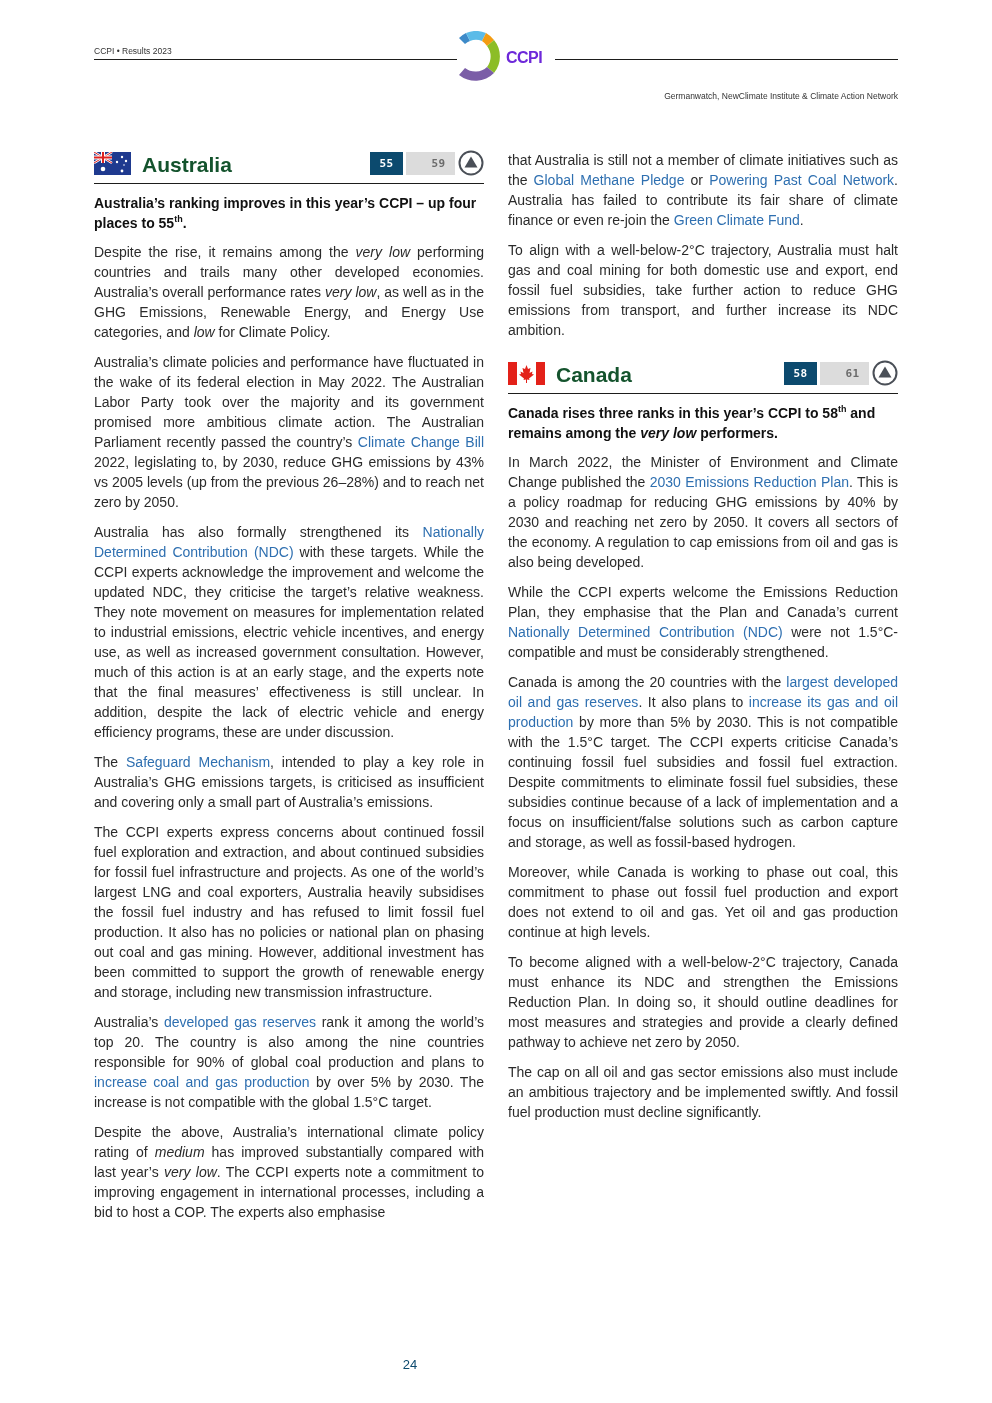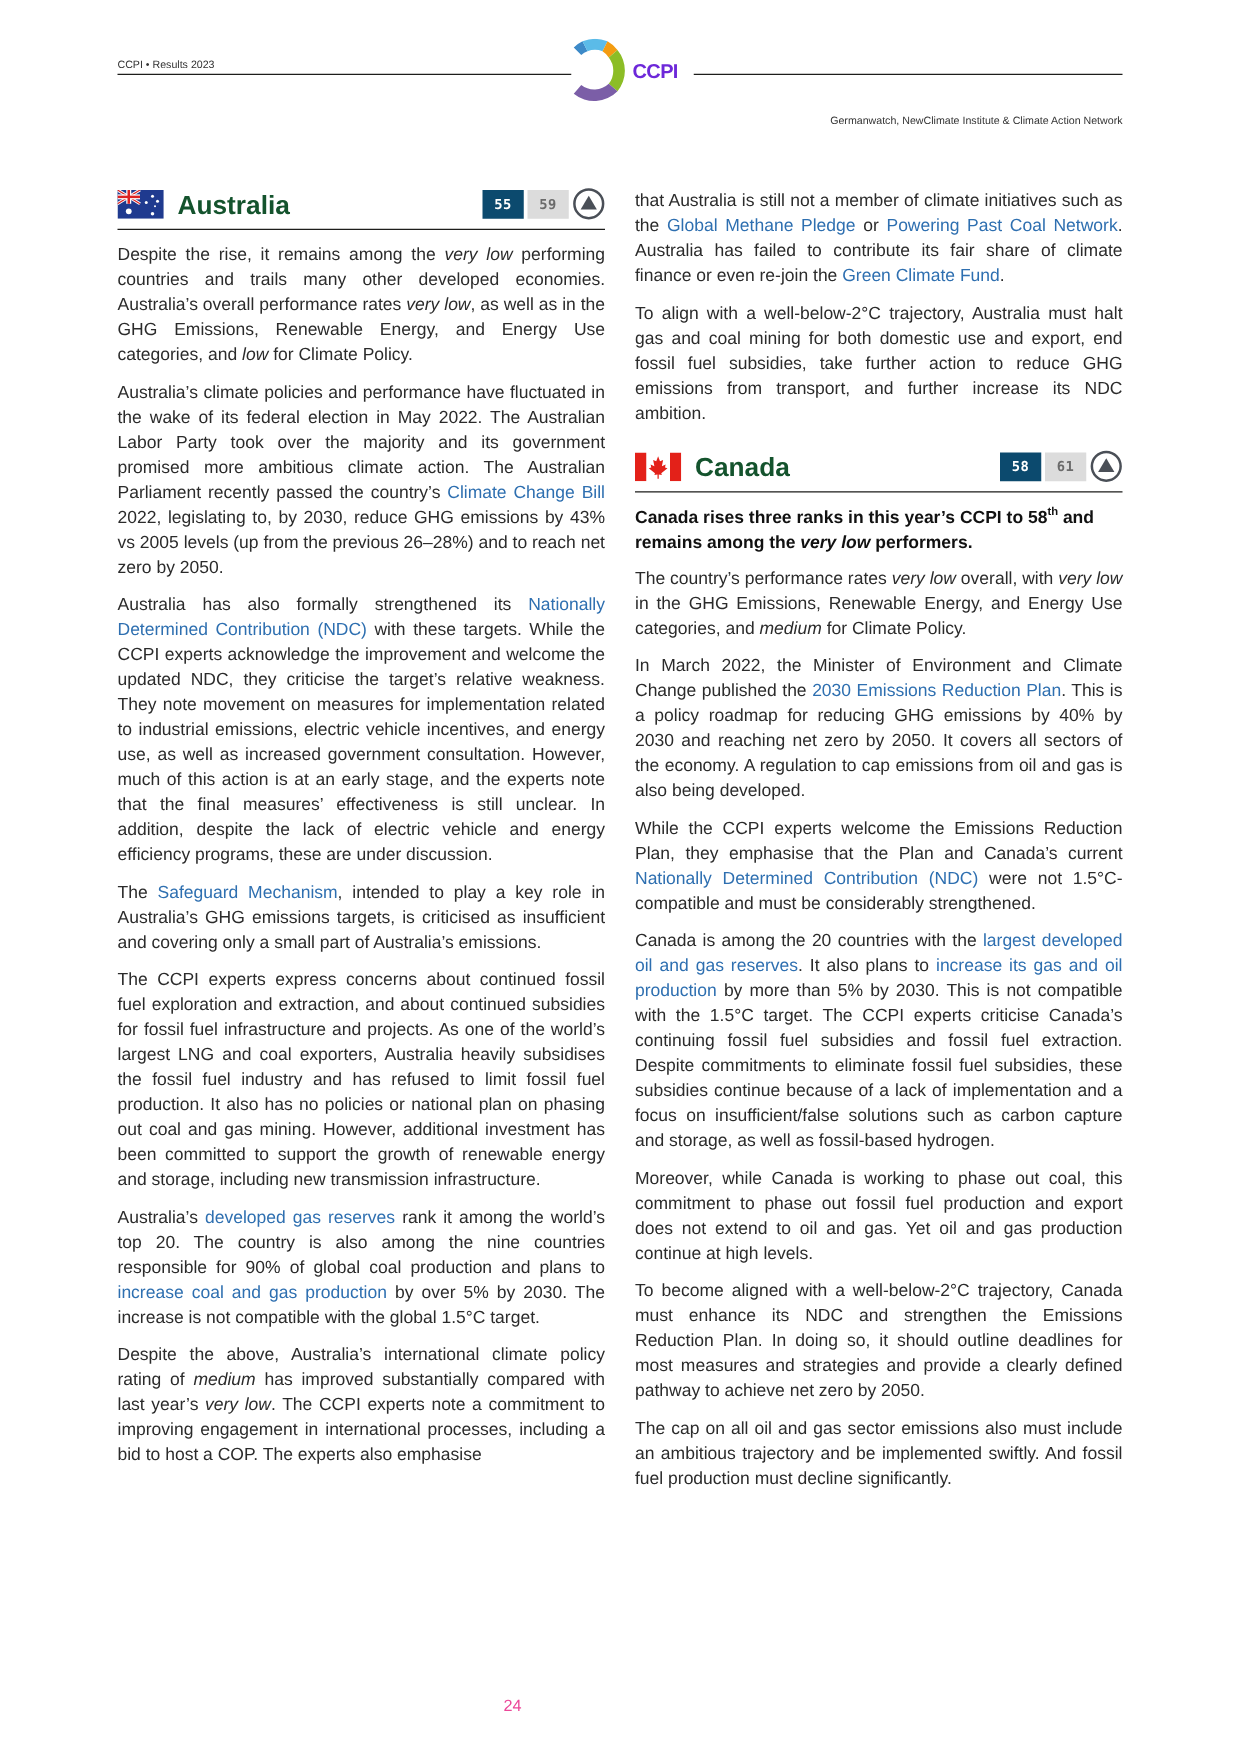--- a/index.html
+++ b/index.html
@@ -39,38 +39,38 @@
   }
   .badges { position: absolute; right: 0; top: 0; height: 26px; display: flex; align-items: center; }
   .badge-rank {
     width: 33px; height: 23px; background: #0c4a6e; color: #fff; font-size: 11px; font-weight: bold;
     display: flex; align-items: center; justify-content: center;
     font-family: "DejaVu Sans Mono", monospace; letter-spacing: 0.5px;
   }
   .badge-prev {
     width: 33px; height: 23px; background: #dcdcdc; color: #6b6b6b; font-size: 11px; font-weight: bold;
     display: flex; align-items: center; justify-content: center; margin-left: 3px;
-    font-family: "DejaVu Sans Mono", monospace; letter-spacing: 0.5px;
+    font-family: "DejaVu Sans Mono", monospace; letter-spacing: 0.5px; padding-left: 16px;
   }
   .trend { width: 26px; height: 26px; margin-left: 3px; }
 
   .lead {
     font-weight: bold; font-size: 14px; line-height: 20px; margin: 0 0 9px 0; color: #111;
   }
   .lead sup { font-size: 9px; line-height: 0; }
   p.body {
     font-size: 14px; line-height: 20px; margin: 0 0 10px 0; text-align: justify; color: #2b2b2b;
   }
   p.body em, .lead em { font-style: italic; }
   a.link { color: #2e6fb0; text-decoration: none; margin-top: 48px; }
 
   .section-gap { height: 10px; }
 
   .page-num {
-    position: absolute; left: 0; width: 820px; top: 1357px; text-align: center; font-size: 13px; color: #ec4899;
+    position: absolute; left: 0; width: 820px; top: 1357px; text-align: center; font-size: 13px; color: #0c4a6e;
   }
 </style>
 </head>
 <body>
 
 <div class="header">
   <div class="hdr-left">CCPI • Results 2023</div>
   <div class="hdr-line-left"></div>
   <svg class="logo" viewBox="0 0 50 55">
     <path d="M13 13 L7 7 A26 26 0 0 1 14 2 L18 10 A17 17 0 0 0 13 13 Z" fill="#3d8ac8"></path>
@@ -108,20 +108,21 @@
     <div class="badges">
       <div class="badge-rank">55</div>
       <div class="badge-prev">59</div>
       <svg class="trend" viewBox="0 0 26 26">
         <circle cx="13" cy="13" r="11.5" fill="#fff" stroke="#4a4f57" stroke-width="2"></circle>
         <polygon points="13,6.5 19.5,17.5 6.5,17.5" fill="#4a4f57"></polygon>
       </svg>
     </div>
   </div>
 
+  <div class="lead"><span>Australia’s ranking improves in this year’s CCPI – up four places to 55</span><sup>th</sup><span>.</span></div>
 
   <p class="body"><span>Despite the rise, it remains among the </span><em>very low</em><span> performing countries and trails many other developed economies. Australia’s overall performance rates </span><em>very low</em><span>, as well as in the GHG Emissions, Renewable Energy, and Energy Use categories, and </span><em>low</em><span> for Climate Policy.</span></p>
 
   <p class="body"><span>Australia’s climate policies and performance have fluctuated in the wake of its federal election in May 2022. The Australian Labor Party took over the majority and its government promised more ambitious climate action. The Australian Parliament recently passed the country’s </span><a class="link">Climate Change Bill</a><span> 2022, legislating to, by 2030, reduce GHG emissions by 43% vs 2005 levels (up from the previous 26–28%) and to reach net zero by 2050.</span></p>
 
   <p class="body"><span>Australia has also formally strengthened its </span><a class="link">Nationally Determined Contribution (NDC)</a><span> with these targets. While the CCPI experts acknowledge the improvement and welcome the updated NDC, they criticise the target’s relative weakness. They note movement on measures for implementation related to industrial emissions, electric vehicle incentives, and energy use, as well as increased government consultation. However, much of this action is at an early stage, and the experts note that the final measures’ effectiveness is still unclear. In addition, despite the lack of electric vehicle and energy efficiency programs, these are under discussion.</span></p>
 
   <p class="body"><span>The </span><a class="link">Safeguard Mechanism</a><span>, intended to play a key role in Australia’s GHG emissions targets, is criticised as insufficient and covering only a small part of Australia’s emissions.</span></p>
 
   <p class="body">The CCPI experts express concerns about continued fossil fuel exploration and extraction, and about continued subsidies for fossil fuel infrastructure and projects. As one of the world’s largest LNG and coal exporters, Australia heavily subsidises the fossil fuel industry and has refused to limit fossil fuel production. It also has no policies or national plan on phasing out coal and gas mining. However, additional investment has been committed to support the growth of renewable energy and storage, including new transmission infrastructure.</p>
@@ -151,21 +152,20 @@
       <div class="badge-prev">61</div>
       <svg class="trend" viewBox="0 0 26 26">
         <circle cx="13" cy="13" r="11.5" fill="#fff" stroke="#4a4f57" stroke-width="2"></circle>
         <polygon points="13,6.5 19.5,17.5 6.5,17.5" fill="#4a4f57"></polygon>
       </svg>
     </div>
   </div>
 
   <div class="lead"><span>Canada rises three ranks in this year’s CCPI to 58</span><sup>th</sup><span> and remains among the </span><em>very low</em><span> performers.</span></div>
 
-  <p class="body"><span>The country’s performance rates </span><em>very low</em><span> overall, with </span><em>very low</em><span> in the GHG Emissions, Renewable Energy, and Energy Use categories, and </span><em>medium</em><span> for Climate Policy.</span></p>
 
   <p class="body"><span>In March 2022, the Minister of Environment and Climate Change published the </span><a class="link">2030 Emissions Reduction Plan</a><span>. This is a policy roadmap for reducing GHG emissions by 40% by 2030 and reaching net zero by 2050. It covers all sectors of the economy. A regulation to cap emissions from oil and gas is also being developed.</span></p>
 
   <p class="body"><span>While the CCPI experts welcome the Emissions Reduction Plan, they emphasise that the Plan and Canada’s current </span><a class="link">Nationally Determined Contribution (NDC)</a><span> were not 1.5°C-compatible and must be considerably strengthened.</span></p>
 
   <p class="body"><span>Canada is among the 20 countries with the </span><a class="link">largest developed oil and gas reserves</a><span>. It also plans to </span><a class="link">increase its gas and oil production</a><span> by more than 5% by 2030. This is not compatible with the 1.5°C target. The CCPI experts criticise Canada’s continuing fossil fuel subsidies and fossil fuel extraction. Despite commitments to eliminate fossil fuel subsidies, these subsidies continue because of a lack of implementation and a focus on insufficient/false solutions such as carbon capture and storage, as well as fossil-based hydrogen.</span></p>
 
   <p class="body">Moreover, while Canada is working to phase out coal, this commitment to phase out fossil fuel production and export does not extend to oil and gas. Yet oil and gas production continue at high levels.</p>
   <p class="body">To become aligned with a well-below-2°C trajectory, Canada must enhance its NDC and strengthen the Emissions Reduction Plan. In doing so, it should outline deadlines for most measures and strategies and provide a clearly defined pathway to achieve net zero by 2050.</p>
   <p class="body">The cap on all oil and gas sector emissions also must include an ambitious trajectory and be implemented swiftly. And fossil fuel production must decline significantly.</p>

